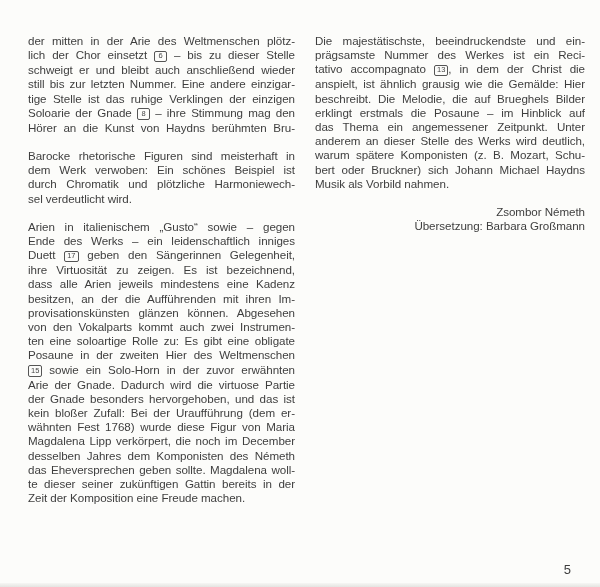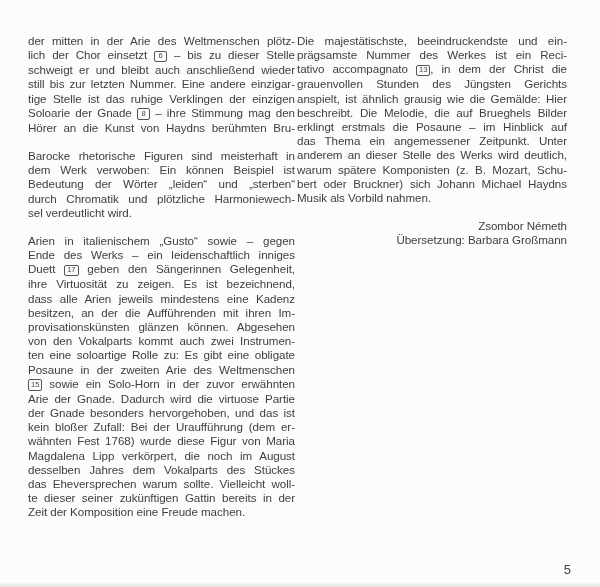--- a/index.html
+++ b/index.html
@@ -7,21 +7,21 @@
     width: 600px; height: 587px;
     background: #fcfcfa;
     font-family: "Liberation Sans", sans-serif;
     position: relative;
     overflow: hidden;
   }
   .page { position: absolute; inset: 0; }
   .columns {
     display: flex;
     padding: 34px 0 0 28px;
-    gap: 2px;
+    gap: 20px;
   }
   .col {
     color: #3e3e3e;
     font-size: 11.6px;
     line-height: 14.2px;
     letter-spacing: -0.05px;
   }
   .col.left  { width: 267px; }
   .col.right { width: 270px; }
   .para { margin: 0 0 14px 0; }
@@ -72,54 +72,52 @@
           <div class="line">der mitten in der Arie des Weltmenschen plötz-</div>
           <div class="line">lich der Chor einsetzt <span class="ref">6</span> – bis zu dieser Stelle</div>
           <div class="line">schweigt er und bleibt auch anschließend wieder</div>
           <div class="line">still bis zur letzten Nummer. Eine andere einzigar-</div>
           <div class="line">tige Stelle ist das ruhige Verklingen der einzigen</div>
           <div class="line">Soloarie der Gnade <span class="ref">8</span> – ihre Stimmung mag den</div>
           <div class="line">Hörer an die Kunst von Haydns berühmten Bru-</div>
         </div>
         <div class="para">
           <div class="line">Barocke rhetorische Figuren sind meisterhaft in</div>
-          <div class="line">dem Werk verwoben: Ein können Beispiel ist</div>
-          <div class="line">Bedeutung der Wörter „leiden“ und „sterben“</div>
+          <div class="line">dem Werk verwoben: Ein schönes Beispiel ist</div>
           <div class="line">durch Chromatik und plötzliche Harmoniewech-</div>
           <div class="line last">sel verdeutlicht wird.</div>
         </div>
         <div class="para">
           <div class="line">Arien in italienischem „Gusto“ sowie – gegen</div>
           <div class="line">Ende des Werks – ein leidenschaftlich inniges</div>
           <div class="line">Duett <span class="ref">17</span> geben den Sängerinnen Gelegenheit,</div>
           <div class="line">ihre Virtuosität zu zeigen. Es ist bezeichnend,</div>
           <div class="line">dass alle Arien jeweils mindestens eine Kadenz</div>
           <div class="line">besitzen, an der die Aufführenden mit ihren Im-</div>
           <div class="line">provisationskünsten glänzen können. Abgesehen</div>
           <div class="line">von den Vokalparts kommt auch zwei Instrumen-</div>
           <div class="line">ten eine soloartige Rolle zu: Es gibt eine obligate</div>
-          <div class="line">Posaune in der zweiten Arie des Weltmenschen</div>
+          <div class="line">Posaune in der zweiten Hier des Weltmenschen</div>
           <div class="line"><span class="ref">15</span> sowie ein Solo-Horn in der zuvor erwähnten</div>
           <div class="line">Arie der Gnade. Dadurch wird die virtuose Partie</div>
           <div class="line">der Gnade besonders hervorgehoben, und das ist</div>
           <div class="line">kein bloßer Zufall: Bei der Uraufführung (dem er-</div>
           <div class="line">wähnten Fest 1768) wurde diese Figur von Maria</div>
-          <div class="line">Magdalena Lipp verkörpert, die noch im August</div>
-          <div class="line">desselben Jahres dem Vokalparts des Stückes</div>
-          <div class="line">das Eheversprechen warum sollte. Vielleicht woll-</div>
+          <div class="line">Magdalena Lipp verkörpert, die noch im December</div>
+          <div class="line">desselben Jahres dem Komponisten des Németh</div>
+          <div class="line">das Eheversprechen geben sollte. Magdalena woll-</div>
           <div class="line">te dieser seiner zukünftigen Gattin bereits in der</div>
           <div class="line last">Zeit der Komposition eine Freude machen.</div>
         </div>
       </div>
     <div class="col right">
         <div class="para">
           <div class="line">Die majestätischste, beeindruckendste und ein-</div>
           <div class="line">prägsamste Nummer des Werkes ist ein Reci-</div>
           <div class="line">tativo accompagnato <span class="ref">13</span>, in dem der Christ die</div>
-          <div class="line">grauenvollen Stunden des Jüngsten Gerichts</div>
           <div class="line">anspielt, ist ähnlich grausig wie die Gemälde: Hier</div>
           <div class="line">beschreibt. Die Melodie, die auf Brueghels Bilder</div>
           <div class="line">erklingt erstmals die Posaune – im Hinblick auf</div>
           <div class="line">das Thema ein angemessener Zeitpunkt. Unter</div>
           <div class="line">anderem an dieser Stelle des Werks wird deutlich,</div>
           <div class="line">warum spätere Komponisten (z. B. Mozart, Schu-</div>
           <div class="line">bert oder Bruckner) sich Johann Michael Haydns</div>
           <div class="line last">Musik als Vorbild nahmen.</div>
         </div>
         <div class="para signature">

